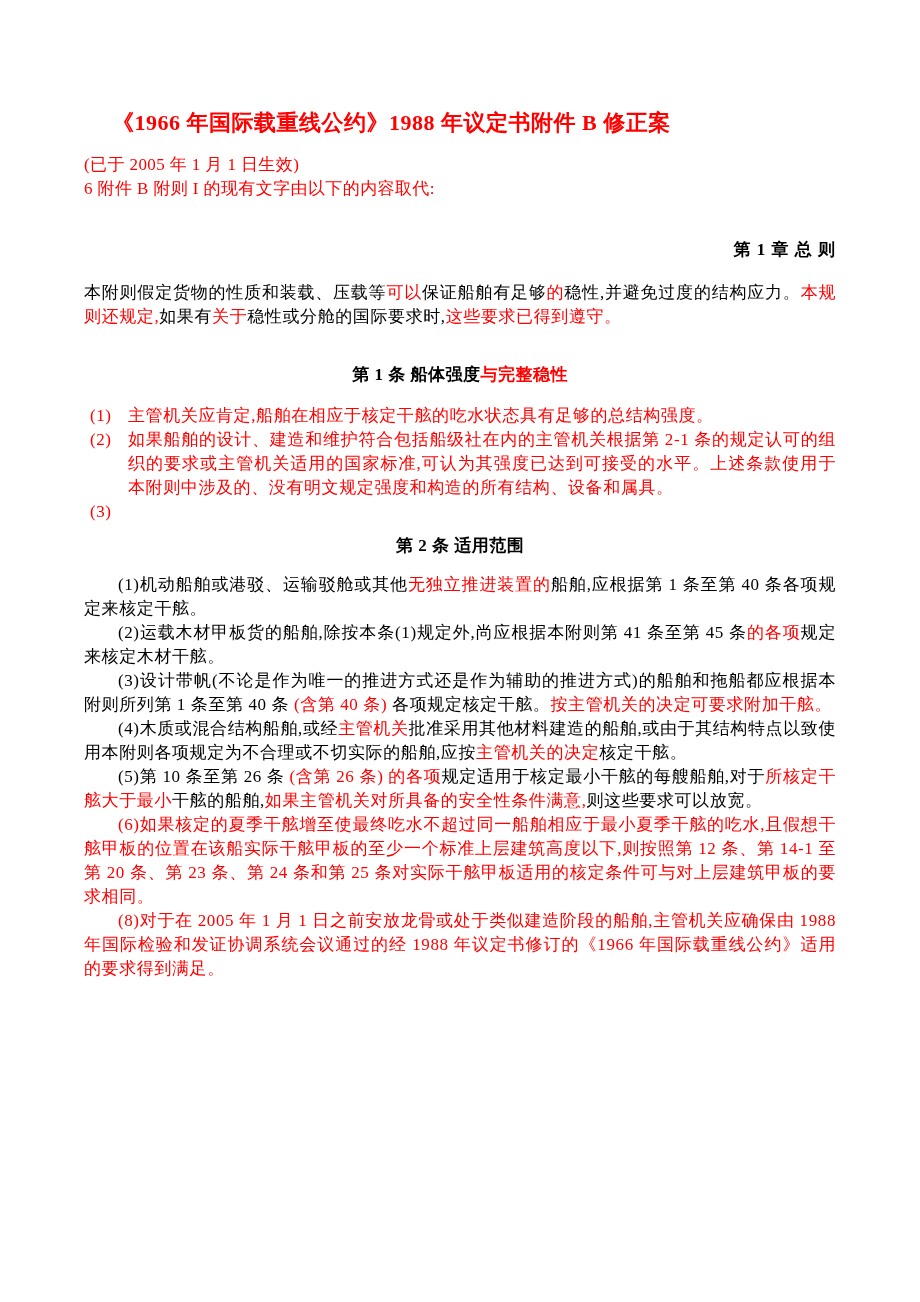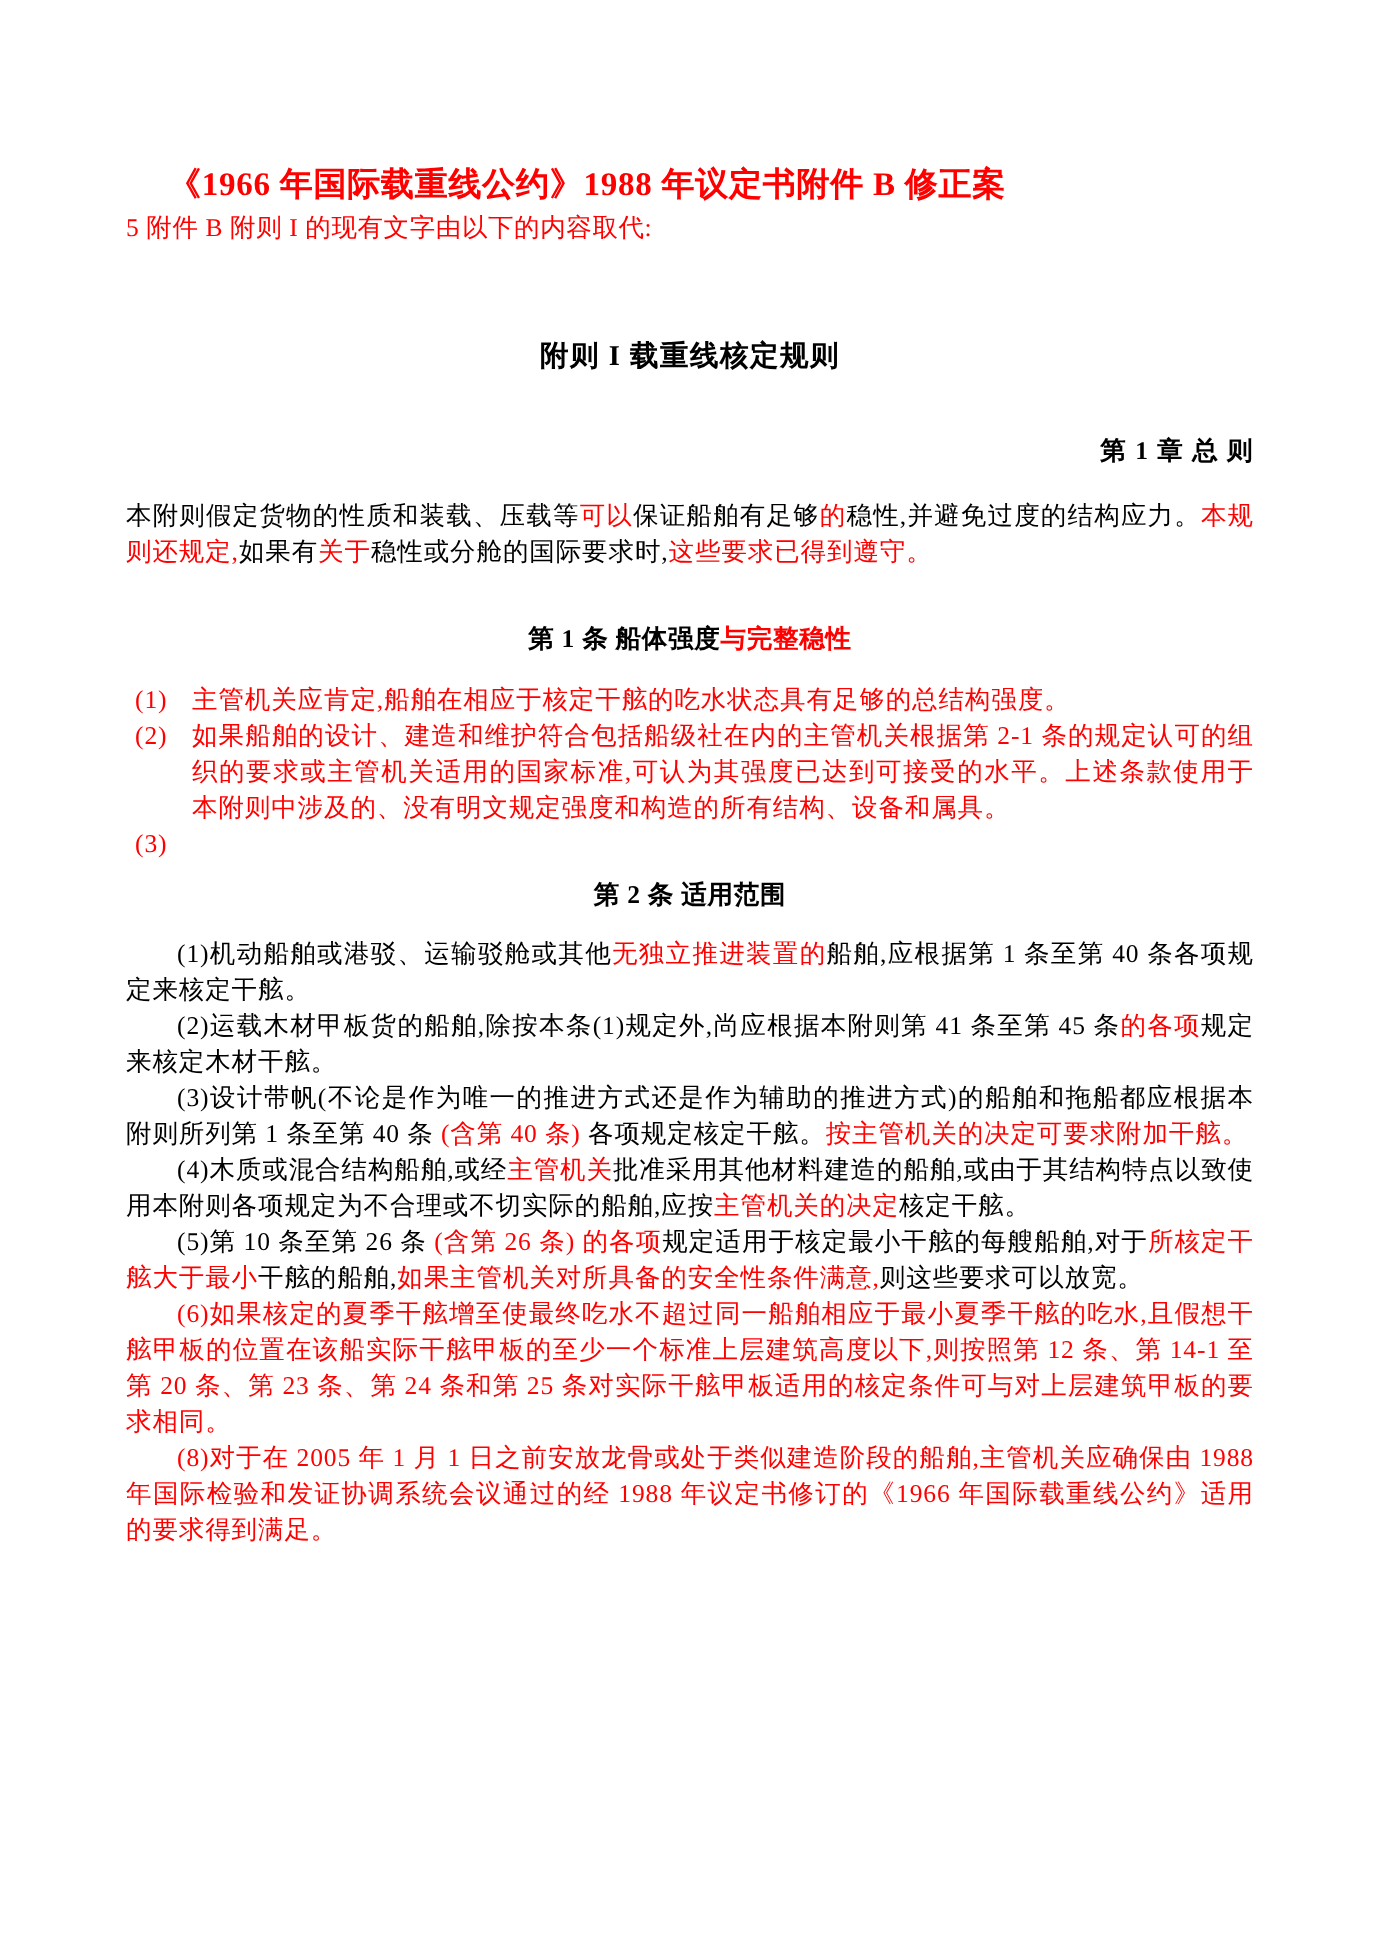--- a/index.html
+++ b/index.html
@@ -86,23 +86,23 @@
   }
   .a2-para { text-indent: 34px; }
 </style>
 </head>
 <body>
 
 <div class="page">
   <div class="content">
 
     <h1 class="doc-title">《1966 年国际载重线公约》1988 年议定书附件 B 修正案</h1>
-    <p class="intro">5  附件 B 附则 I 的现有文字由以下的内容取代:</p>
+    <p class="note">(已于 2005 年 1 月 1 日生效)</p>
+    <p class="intro">6  附件 B 附则 I 的现有文字由以下的内容取代:</p>
 
-    <h2 class="annex-title">附则 I   载重线核定规则</h2>
 
     <h3 class="chapter-title">第 1 章  总   则</h3>
 
     <p class="para"><span class="c-black">本附则假定货物的性质和装载、压载等</span><span class="c-red">可以</span><span class="c-black">保证船舶有足够</span><span class="c-red">的</span><span class="c-black">稳性,并避免过度的结构应力。</span><span class="c-red">本规则还规定,</span><span class="c-black">如果有</span><span class="c-red">关于</span><span class="c-black">稳性或分舱的国际要求时,</span><span class="c-red">这些要求已得到遵守。</span></p>
 
     <h3 class="article-title"><span class="c-black">第 1 条  船体强度</span><span class="c-red">与完整稳性</span></h3>
 
     <div class="items">
       <div class="item">
         <span class="num">(1)</span>

